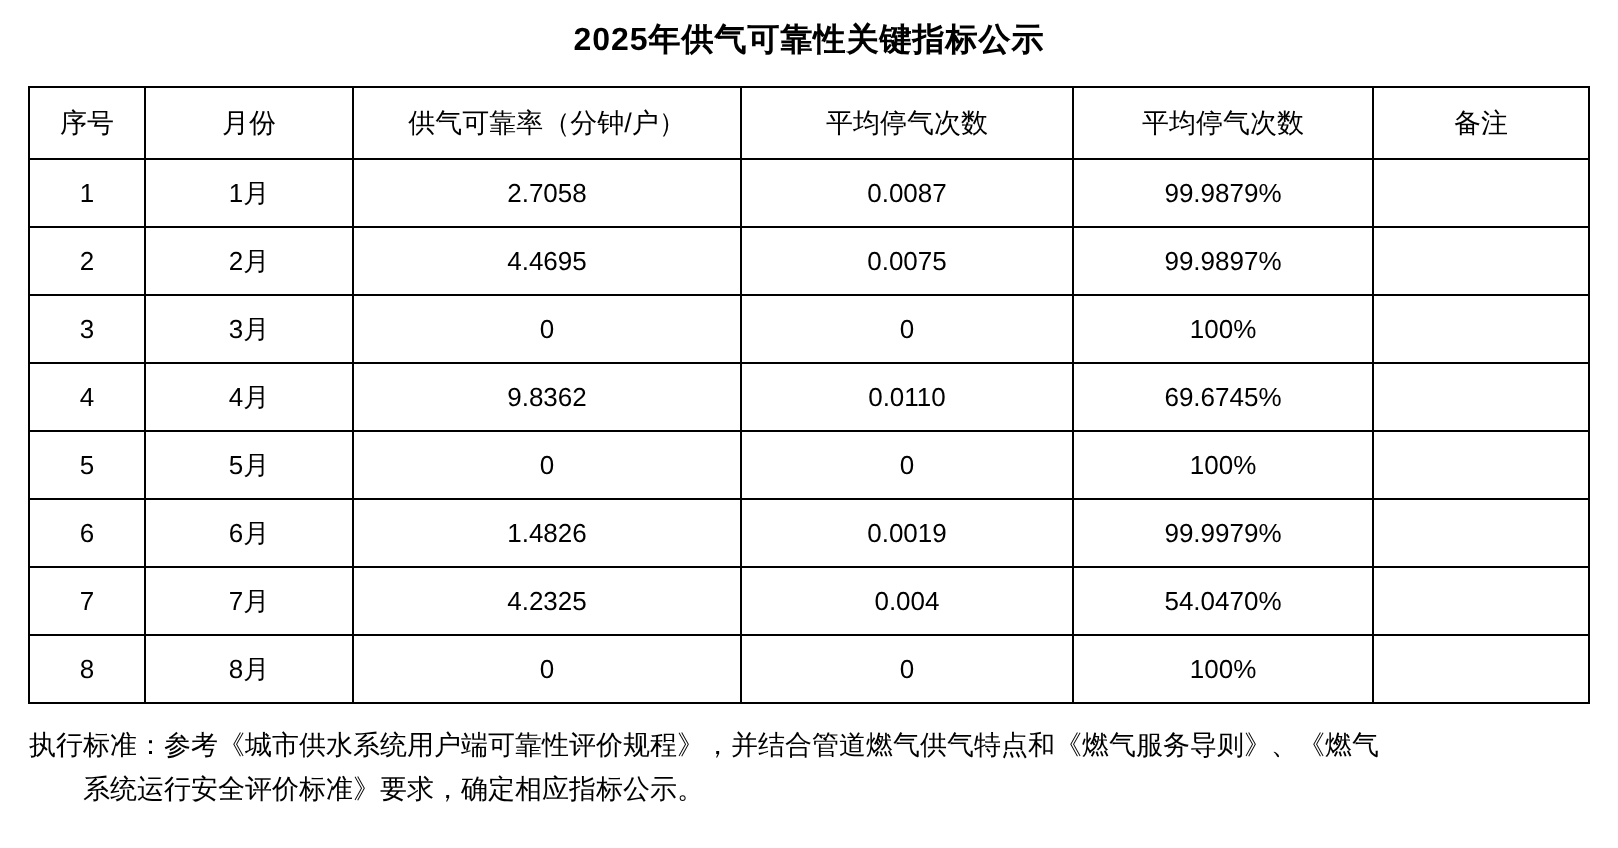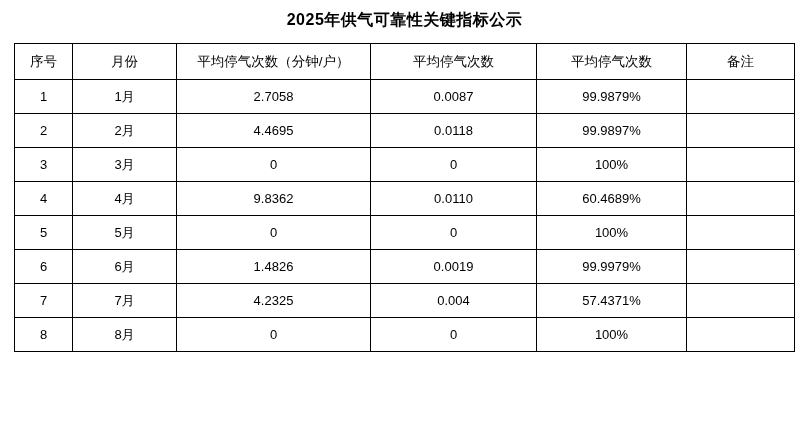--- a/index.html
+++ b/index.html
@@ -81,57 +81,57 @@
         <col class="c1">
         <col class="c2">
         <col class="c3">
         <col class="c4">
         <col class="c5">
     </colgroup>
     <thead>
       <tr>
         <td>序号</td>
         <td>月份</td>
-        <td>平均停气次数（分钟/户）</td>
+        <td>供气可靠率（分钟/户）</td>
         <td>平均停气次数</td>
         <td>平均停气次数</td>
         <td>备注</td>
       </tr>
     </thead>
     <tbody>
       <tr>
         <td>1</td>
         <td>1月</td>
         <td>2.7058</td>
         <td>0.0087</td>
         <td>99.9879%</td>
         <td></td>
       </tr>
       <tr>
         <td>2</td>
         <td>2月</td>
         <td>4.4695</td>
-        <td>0.0118</td>
+        <td>0.0075</td>
         <td>99.9897%</td>
         <td></td>
       </tr>
       <tr>
         <td>3</td>
         <td>3月</td>
         <td>0</td>
         <td>0</td>
         <td>100%</td>
         <td></td>
       </tr>
       <tr>
         <td>4</td>
         <td>4月</td>
         <td>9.8362</td>
         <td>0.0110</td>
-        <td>60.4689%</td>
+        <td>69.6745%</td>
         <td></td>
       </tr>
       <tr>
         <td>5</td>
         <td>5月</td>
         <td>0</td>
         <td>0</td>
         <td>100%</td>
         <td></td>
       </tr>
@@ -141,28 +141,31 @@
         <td>1.4826</td>
         <td>0.0019</td>
         <td>99.9979%</td>
         <td></td>
       </tr>
       <tr>
         <td>7</td>
         <td>7月</td>
         <td>4.2325</td>
         <td>0.004</td>
-        <td>57.4371%</td>
+        <td>54.0470%</td>
         <td></td>
       </tr>
       <tr>
         <td>8</td>
         <td>8月</td>
         <td>0</td>
         <td>0</td>
         <td>100%</td>
         <td></td>
       </tr>
     </tbody>
   </table>
 
+  <div class="footnote">
+    <span>执行标准：参考《城市供水系统用户端可靠性评价规程》，并结合管道燃气供气特点和《燃气服务导则》、《燃气</span><span class="line2">系统运行安全评价标准》要求，确定相应指标公示。</span>
+  </div>
 
 </div>
 
 </body></html>

